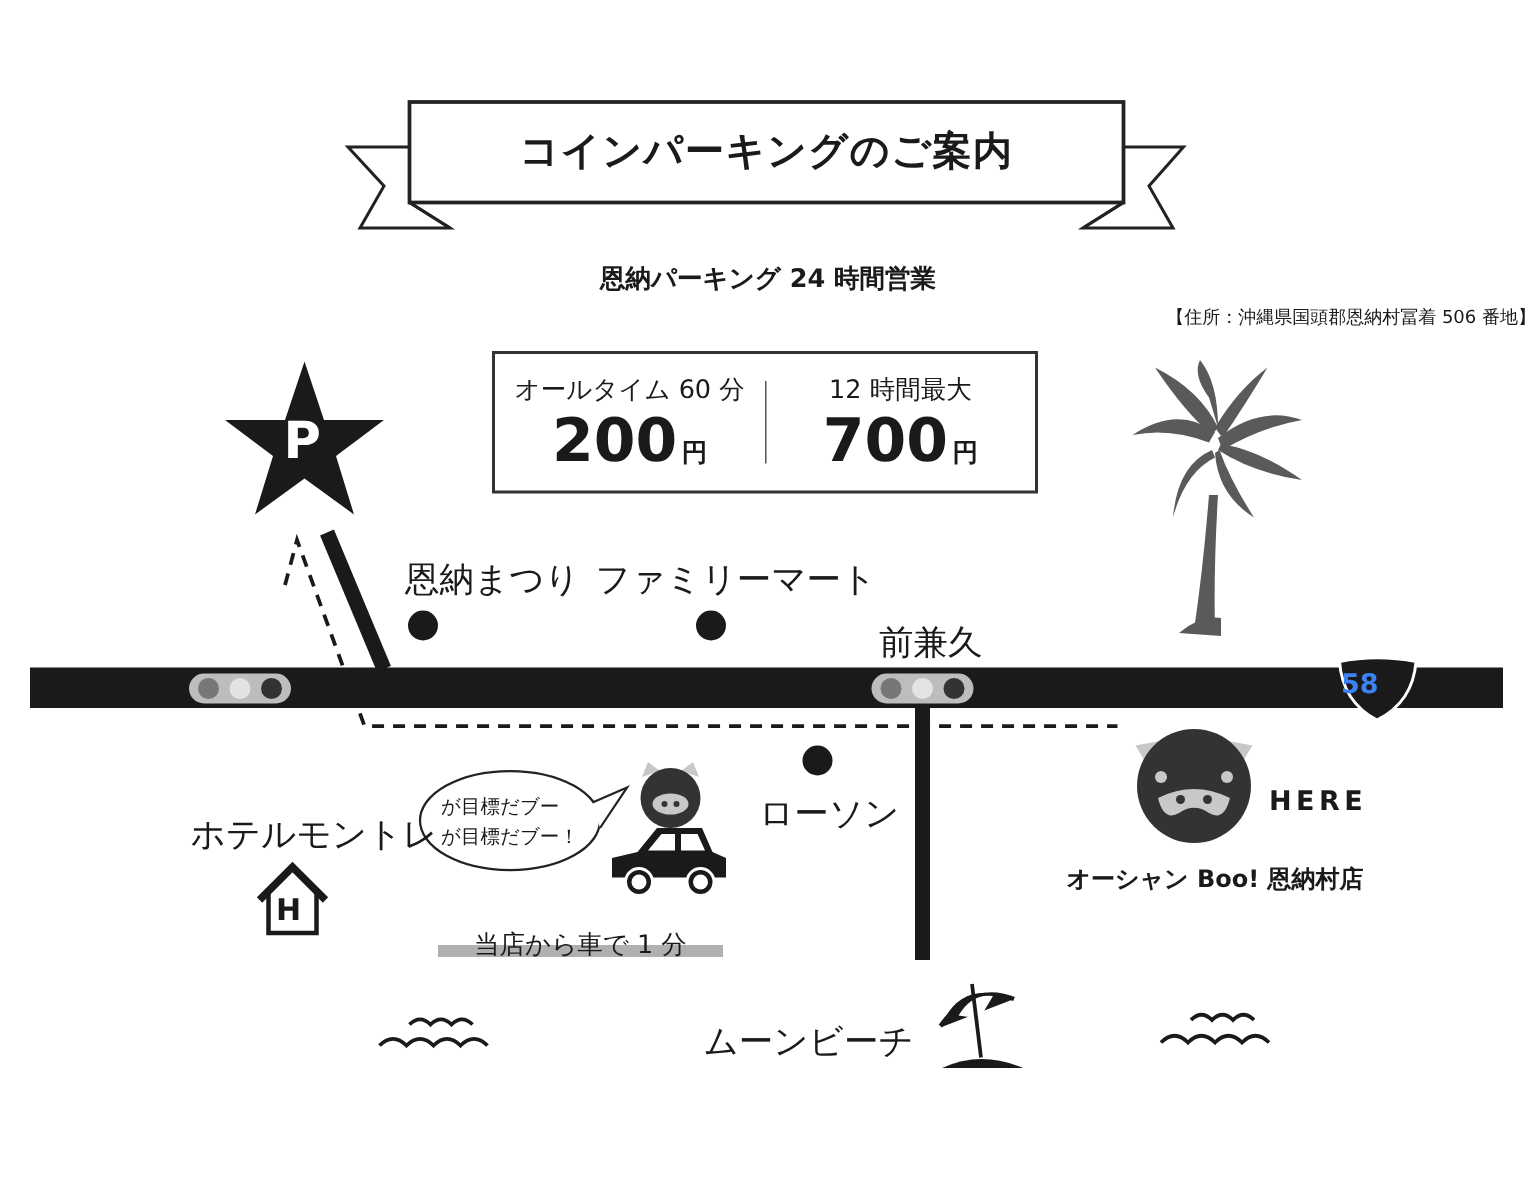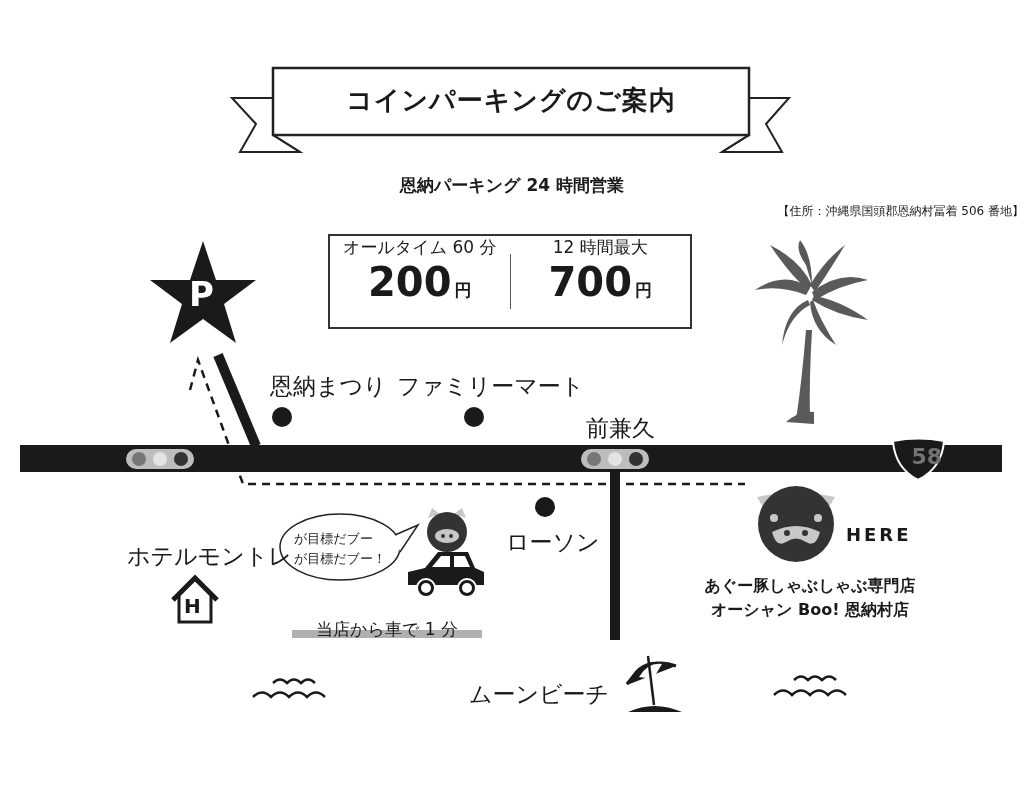--- a/index.html
+++ b/index.html
@@ -8,32 +8,32 @@
     svg.canvas { position: absolute; left: 0; top: 0; }
     .title-text { position: absolute; left: 273px; top: 68px; width: 476px; height: 64px;
                   display: flex; align-items: center; justify-content: center;
                   font-size: 26px; font-weight: bold; letter-spacing: 1px; }
     .sub-title { position: absolute; left: 0; width: 1024px; text-align: center; top: 174px;
                  font-size: 17px; font-weight: bold; }
     .address { position: absolute; left: 0; width: 1024px; text-align: right; top: 203px;
                font-size: 12px; }
     .price-box { position: absolute; left: 328px; top: 234px; width: 364px; height: 95px;
                  border: 2px solid #333; box-sizing: border-box; display: flex; }
-    .price-col { flex: 1; display: flex; flex-direction: column; align-items: center; }
+    .price-col { flex: 1; display: flex; flex-direction: column; align-items: center; padding-top: 12px; }
     .price-label { font-size: 17px; }
     .price-value { font-size: 40px; font-weight: bold; line-height: 46px; margin-top: 2px; }
     .price-unit { font-size: 17px; font-weight: bold; margin-left: 3px; }
     .price-divider { width: 1px; background: #555; margin: 18px 0; }
     .label { position: absolute; font-size: 23px; white-space: nowrap; }
     .bubble-text { position: absolute; font-size: 13px; line-height: 20px; text-align: left; }
     .store-name { position: absolute; left: 660px; top: 574px; width: 300px; text-align: center;
                   font-size: 16px; font-weight: bold; line-height: 24px; }
     .here { position: absolute; left: 846px; top: 524px; font-size: 18px; font-weight: bold; letter-spacing: 3px; }
     .route58 { position: absolute; left: 894px; top: 441px; width: 48px; height: 32px;
-               font-size: 22px; font-weight: bold; color: #737373; text-align: right; line-height: 32px; }
+               font-size: 18px; font-weight: bold; color: #3b82f6; text-align: left; line-height: 32px; }
     .pmark { position: absolute; left: 189px; top: 274px; font-size: 34px; font-weight: bold; color: #fff; }
     .hmark { position: absolute; left: 184px; top: 594px; font-size: 20px; font-weight: bold; }
     .one-min { position: absolute; left: 292px; top: 618px; width: 190px; text-align: center; font-size: 17px; }
   </style>
 </head>
 <body>
 
 <svg class="canvas" width="1024" height="794" viewBox="0 0 1024 794">
 
   <g>
@@ -180,15 +180,14 @@
 <div class="bubble-text" style="left:294px; top:529px;">
   <div>が目標だブー</div>
   <div>が目標だブー！</div>
 </div>
 
 <div class="one-min">当店から車で 1 分</div>
 
 <div class="here">HERE</div>
 
 <div class="store-name">
-  <div>あぐー豚しゃぶしゃぶ専門店</div>
   <div>オーシャン Boo! 恩納村店</div>
 </div>
 
 </body></html>

